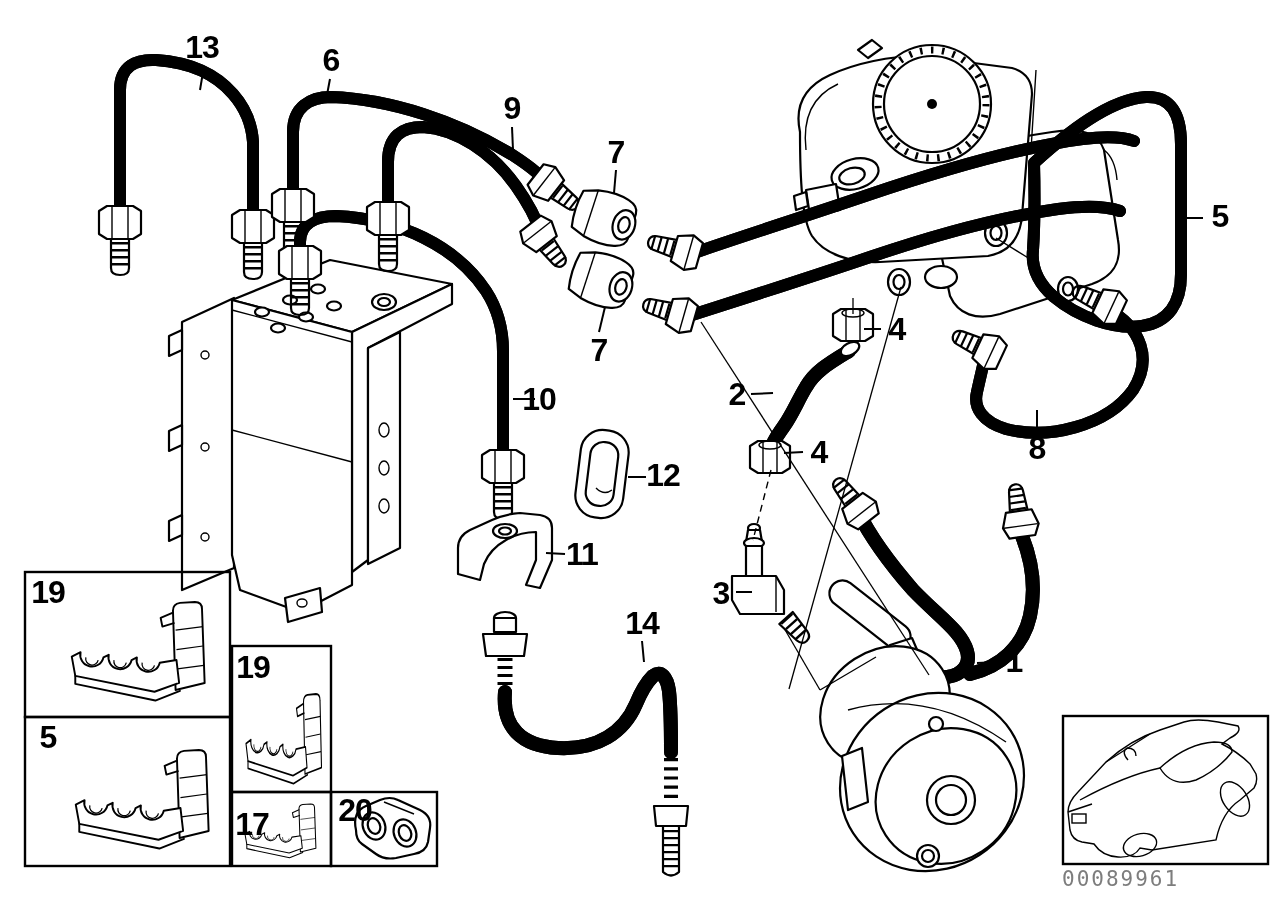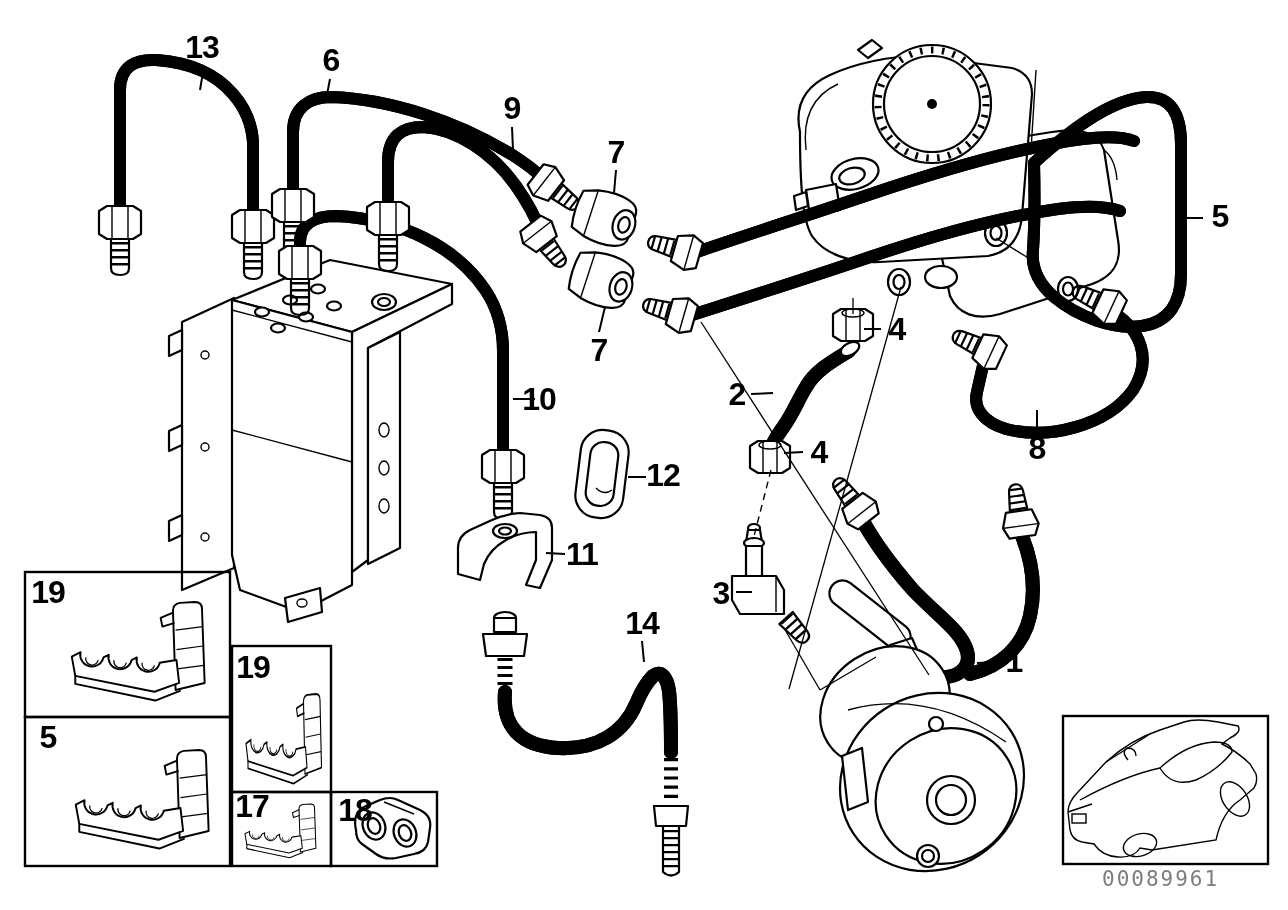--- a/index.html
+++ b/index.html
@@ -13,21 +13,21 @@
   .pipe-i{fill:none;stroke:#fff;stroke-width:7.6;stroke-linecap:round;stroke-linejoin:round;}
   .hose-o{fill:none;stroke:#000;stroke-width:14;stroke-linecap:round;stroke-linejoin:round;}
   .hose-i{fill:none;stroke:#fff;stroke-width:9.4;stroke-linecap:round;stroke-linejoin:round;}
   .ring{stroke:#000;stroke-linecap:butt;}
   .ptr{stroke:#000;stroke-width:1.3;fill:none;}
   .dashline{stroke:#000;stroke-width:1.4;stroke-dasharray:7 5;fill:none;}
   .box{fill:none;stroke:#000;stroke-width:2.4;}
   .callout{position:absolute;transform:translate(-50%,-50%);
            font-weight:bold;font-size:32px;letter-spacing:-1px;color:#000;
            font-family:"Liberation Sans",sans-serif;white-space:nowrap;}
-  .image-number{position:absolute;left:1102px;top:867px;
+  .image-number{position:absolute;left:1062px;top:867px;
                 font-family:"DejaVu Sans Mono",monospace;font-size:21px;
                 letter-spacing:2px;color:#7d7d7d;}
   #leader-layer{position:absolute;left:0;top:0;pointer-events:none;}
   .leader-line{stroke:#000;stroke-width:2;}
 </style>
 </head>
 <body>
 
 <div class="stage">
 
@@ -328,19 +328,19 @@
       <div class="callout" style="left: 1037px; top: 448px;">8</div>
       <div class="callout" style="left: 819px; top: 452px;">4</div>
       <div class="callout" style="left: 663px; top: 475px;">12</div>
       <div class="callout" style="left: 582px; top: 554px;">11</div>
       <div class="callout" style="left: 642px; top: 623px;">14</div>
       <div class="callout" style="left: 721px; top: 593px;">3</div>
       <div class="callout" style="left: 1014px; top: 661px;">1</div>
       <div class="callout" style="left: 48px; top: 592px;">19</div>
       <div class="callout" style="left: 48px; top: 737px;">5</div>
       <div class="callout" style="left: 253px; top: 667px;">19</div>
-      <div class="callout" style="left: 252px; top: 806px;">17</div>
-      <div class="callout" style="left: 355px; top: 810px;">18</div>
+      <div class="callout" style="left: 252px; top: 824px;">17</div>
+      <div class="callout" style="left: 355px; top: 810px;">20</div>
     </div>
 
 <div class="image-number">00089961</div>
 
 </div>
 
 </body></html>

